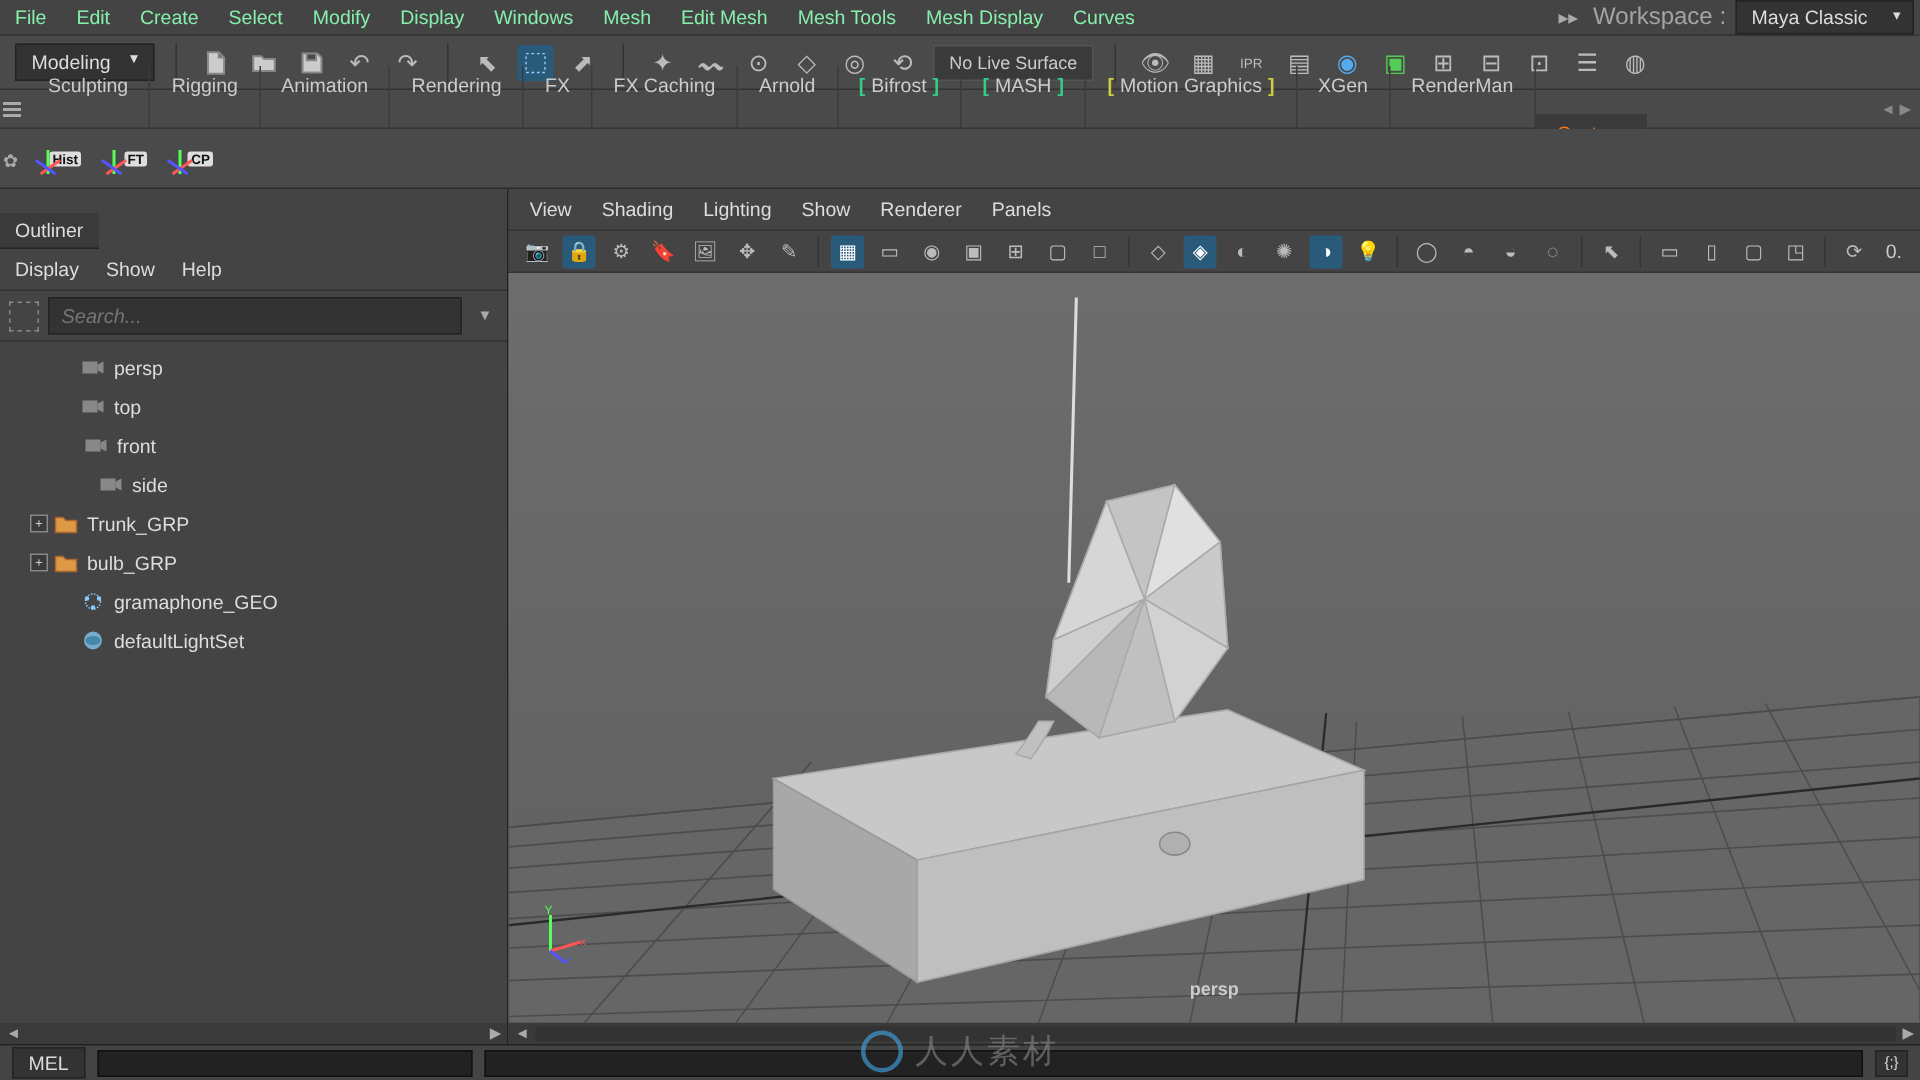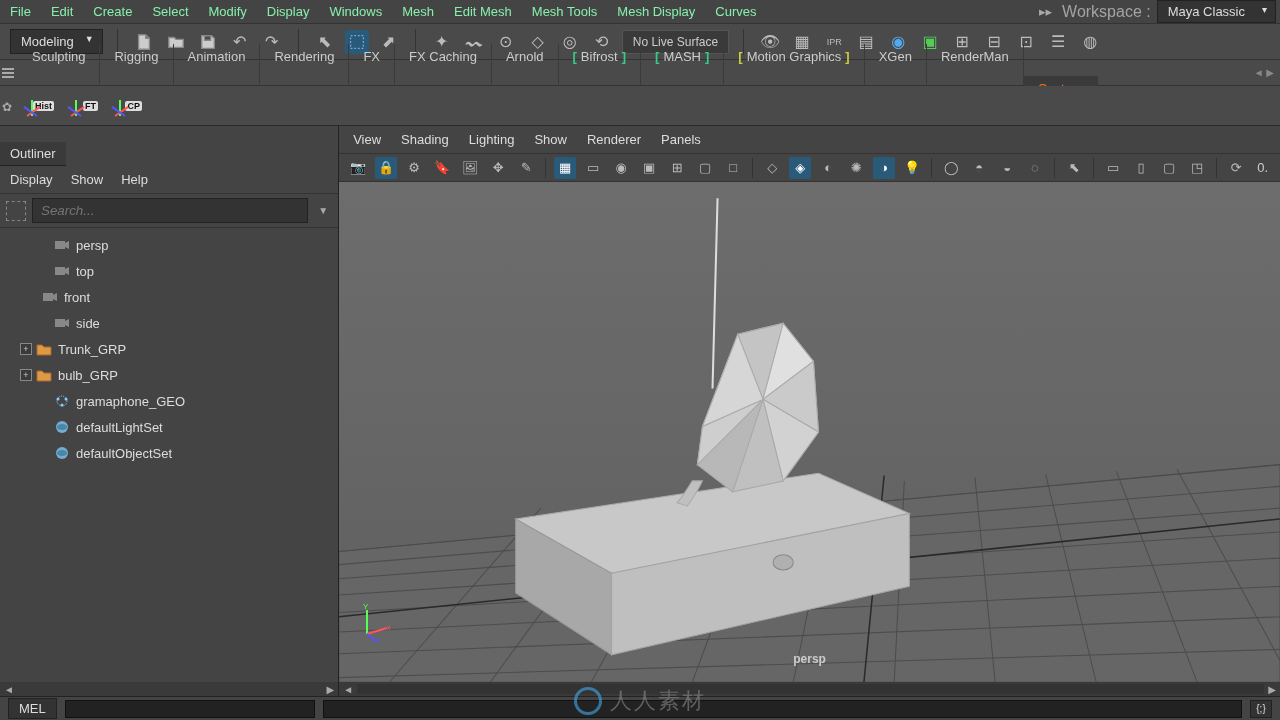--- a/index.html
+++ b/index.html
@@ -229,31 +229,31 @@
         <div class="tree-row" style="padding-left: 38px;">
           <div class="tree-exp none"></div>
           <div class="tree-ico">
             <svg width="16" height="12" viewBox="0 0 16 12">
               <rect x="1" y="2" width="10" height="8" fill="#888"></rect>
               <polygon points="11,4 15,2 15,10 11,8" fill="#888"></polygon>
             </svg>
           </div>
           <span class="tree-lbl">top</span>
         </div>
-        <div class="tree-row" style="padding-left: 26px;">
+        <div class="tree-row" style="padding-left: 40px;">
           <div class="tree-exp none"></div>
           <div class="tree-ico">
             <svg width="16" height="12" viewBox="0 0 16 12">
               <rect x="1" y="2" width="10" height="8" fill="#888"></rect>
               <polygon points="11,4 15,2 15,10 11,8" fill="#888"></polygon>
             </svg>
           </div>
           <span class="tree-lbl">front</span>
         </div>
-        <div class="tree-row" style="padding-left: 38px;">
+        <div class="tree-row" style="padding-left: 50px;">
           <div class="tree-exp none"></div>
           <div class="tree-ico">
             <svg width="16" height="12" viewBox="0 0 16 12">
               <rect x="1" y="2" width="10" height="8" fill="#888"></rect>
               <polygon points="11,4 15,2 15,10 11,8" fill="#888"></polygon>
             </svg>
           </div>
           <span class="tree-lbl">side</span>
         </div>
         <div class="tree-row" style="padding-left: 20px;">
@@ -288,30 +288,20 @@
         </div>
         <div class="tree-row" style="padding-left: 38px;">
           <div class="tree-exp none"></div>
           <div class="tree-ico">
             <svg width="16" height="14" viewBox="0 0 16 14">
               <circle cx="8" cy="7" r="6" fill="#7ac"></circle>
               <path d="M3 7a5 3 0 0 0 10 0a5 3 0 0 0 -10 0" fill="#48a"></path>
             </svg>
           </div>
           <span class="tree-lbl">defaultLightSet</span>
-        </div>
-        <div class="tree-row" style="padding-left: 38px;">
-          <div class="tree-exp none"></div>
-          <div class="tree-ico">
-            <svg width="16" height="14" viewBox="0 0 16 14">
-              <circle cx="8" cy="7" r="6" fill="#7ac"></circle>
-              <path d="M3 7a5 3 0 0 0 10 0a5 3 0 0 0 -10 0" fill="#48a"></path>
-            </svg>
-          </div>
-          <span class="tree-lbl">defaultObjectSet</span>
         </div>
       </div>
     <div class="outliner-bottom">
       <span class="arrow">◄</span>
         <div class="track"></div>
         <span class="arrow">▶</span>
     </div>
   </div>
 
   <div class="viewport">

